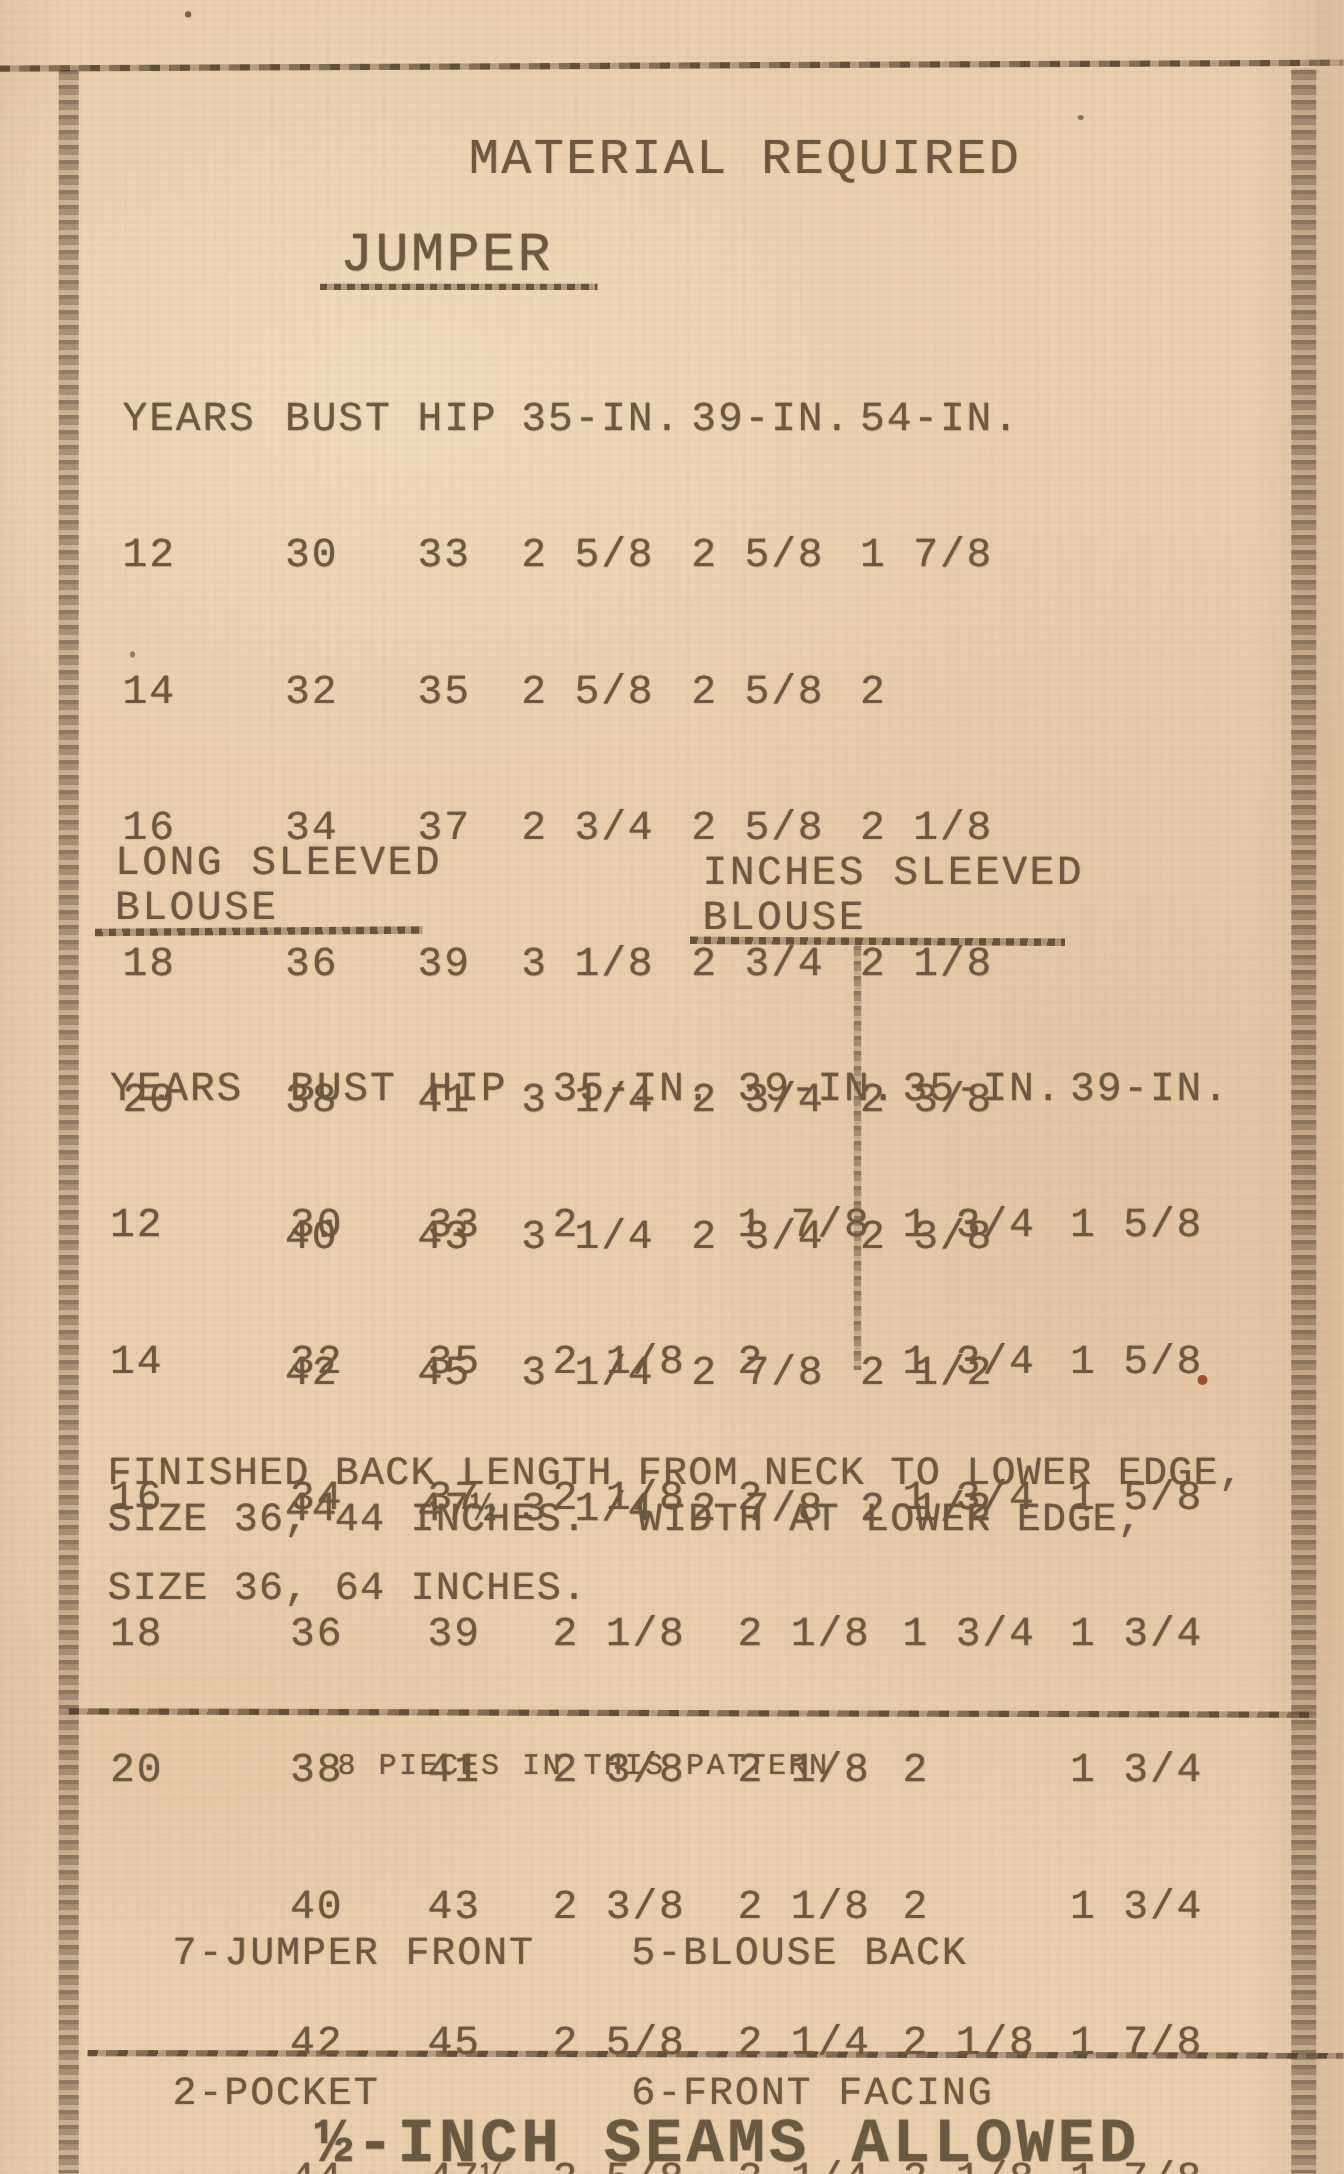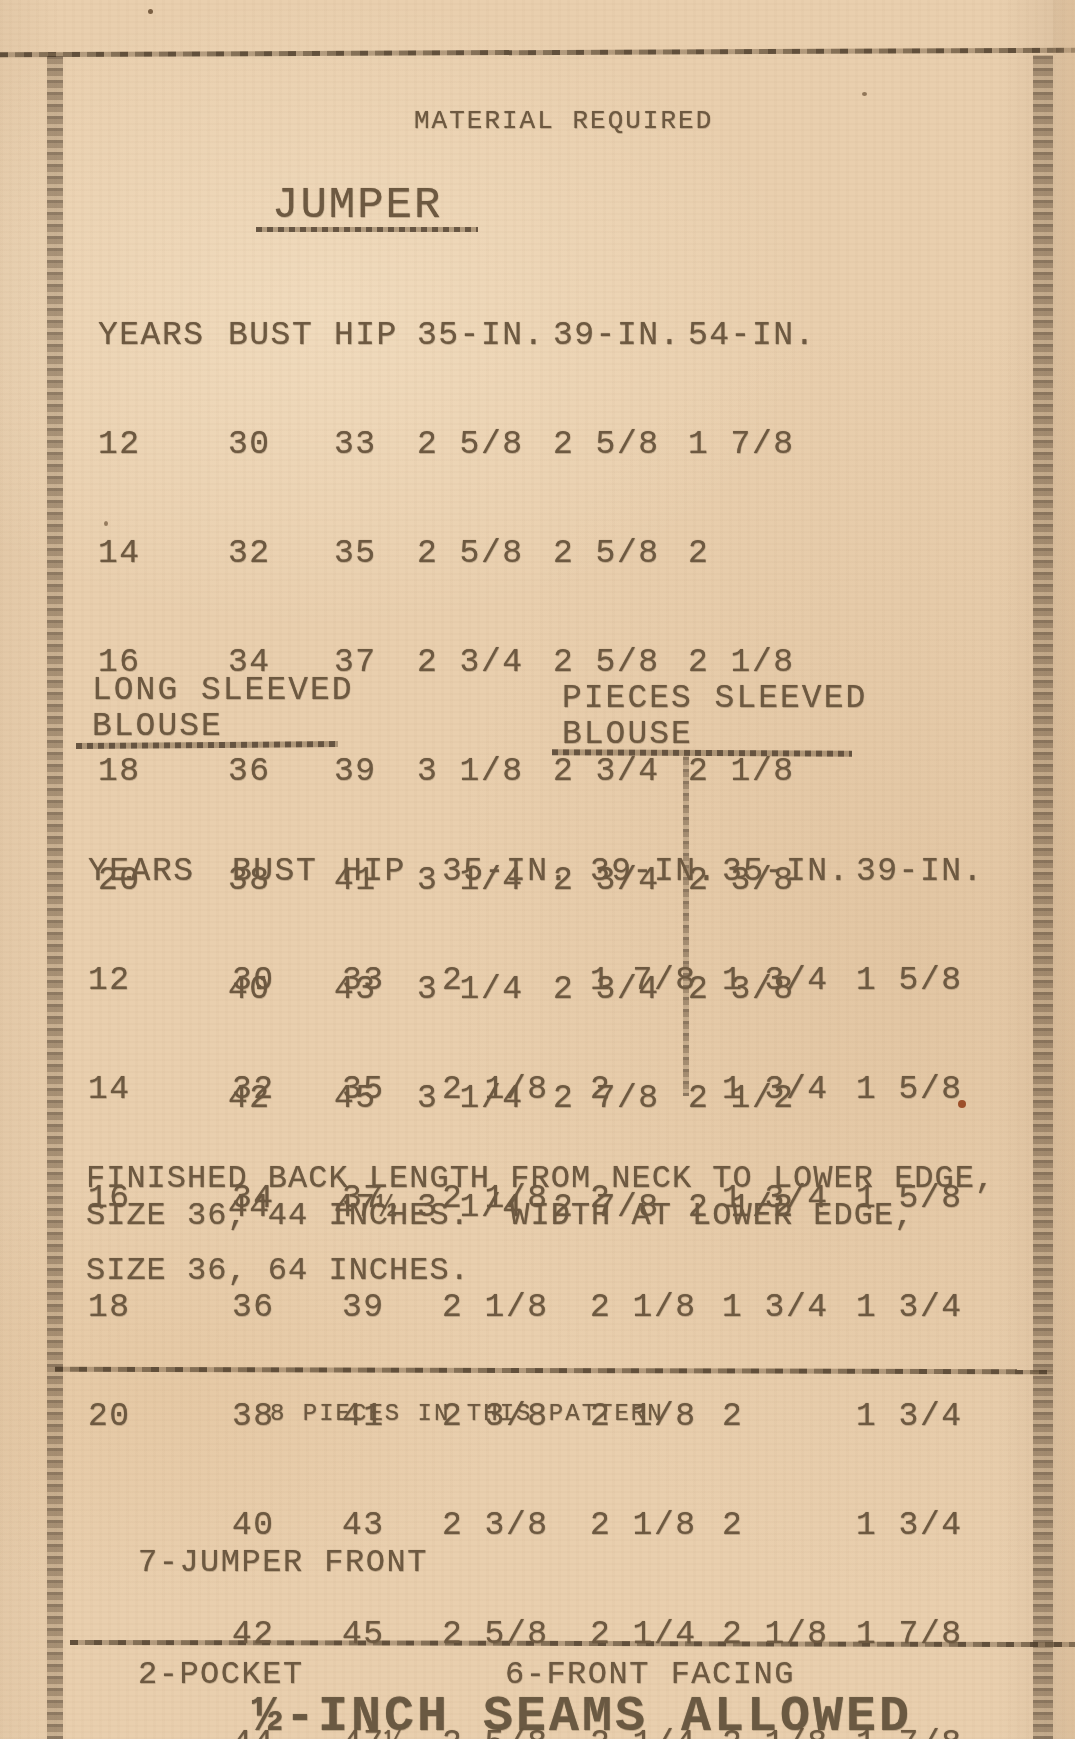--- a/index.html
+++ b/index.html
@@ -25,21 +25,21 @@
   .top-line{left:0;top:50px;width:1075px;height:5px;transform:rotate(-0.25deg);}
   .mid-line{left:55px;top:1368px;width:998px;height:5px;transform:rotate(0.15deg);}
   .low-line{left:70px;top:1641px;width:1005px;height:5px;transform:rotate(0.12deg);}
   .left-border{left:47px;top:53px;width:16px;height:1686px;}
   .right-border{left:1033px;top:55px;width:20px;height:1684px;}
   .page-edge{position:absolute;left:1053px;top:0;width:22px;height:1739px;
     background:linear-gradient(90deg, rgba(180,148,112,0.10), rgba(222,188,148,0.35));}
 
   
   .stamp{position:absolute;white-space:pre;color:#6d5941;text-shadow:0 0 1px rgba(104,84,60,0.65), 0.5px 0.5px 0 rgba(104,84,60,0.25);}
-  .title{left:414px;top:106px;font-size:26px;letter-spacing:2px;}
+  .title{left:375px;top:106px;font-size:40px;letter-spacing:2px;}
   .jumper-label{left:272px;top:180px;font-size:44px;letter-spacing:2px;}
   .underline{position:absolute;background-image:repeating-linear-gradient(90deg, rgba(70,54,38,0.8) 0 6px, rgba(120,98,70,0.5) 6px 11px);}
   .jumper-underline{left:256px;top:227px;width:222px;height:5px;}
   .long-label-1{left:92px;top:672px;font-size:33px;letter-spacing:2px;}
   .long-label-2{left:92px;top:708px;font-size:33px;letter-spacing:2px;}
   .long-underline{left:76px;top:742px;width:262px;height:6px;transform:rotate(-0.4deg);}
   .short-label-1{left:562px;top:680px;font-size:33px;letter-spacing:2px;}
   .short-label-2{left:562px;top:716px;font-size:33px;letter-spacing:2px;}
   .short-underline{left:552px;top:750px;width:300px;height:6px;transform:rotate(0.3deg);}
 
@@ -164,21 +164,21 @@
       <span class="cell">47½</span>
       <span class="cell">3 1/4</span>
       <span class="cell">2 7/8</span>
       <span class="cell">2 1/2</span>
     </div>
   </div>
 
   <div class="stamp long-label-1">LONG SLEEVED</div>
   <div class="stamp long-label-2">BLOUSE</div>
   <div class="underline long-underline"></div>
-  <div class="stamp short-label-1">PIECES SLEEVED</div>
+  <div class="stamp short-label-1">INCHES SLEEVED</div>
   <div class="stamp short-label-2">BLOUSE</div>
   <div class="underline short-underline"></div>
 
   <div class="rule-v blouse-divider"></div>
 
   <div class="t-grid blouse-grid stamp" style="position:absolute;">
     <div class="t-row">
       <span class="cell">YEARS</span>
       <span class="cell">BUST</span>
       <span class="cell">HIP</span>
@@ -262,20 +262,21 @@
   </div>
 
   <div class="stamp note-line note-1">FINISHED BACK LENGTH FROM NECK TO LOWER EDGE,</div>
   <div class="stamp note-line note-2">SIZE 36, 44 INCHES.  WIDTH AT LOWER EDGE,</div>
   <div class="stamp note-line note-3">SIZE 36, 64 INCHES.</div>
 
   <div class="stamp pieces-heading">8 PIECES IN THIS PATTERN</div>
   <div class="pieces-grid stamp" style="position:absolute;">
     <div class="pieces-row">
       <span class="cell">7-JUMPER FRONT</span>
+      <span class="cell">5-BLOUSE BACK</span>
     </div>
     <div class="pieces-row">
       <span class="cell">2-POCKET</span>
       <span class="cell">6-FRONT FACING</span>
     </div>
     
     
   </div>
 
   <div class="stamp seam-banner">½-INCH SEAMS ALLOWED</div>

